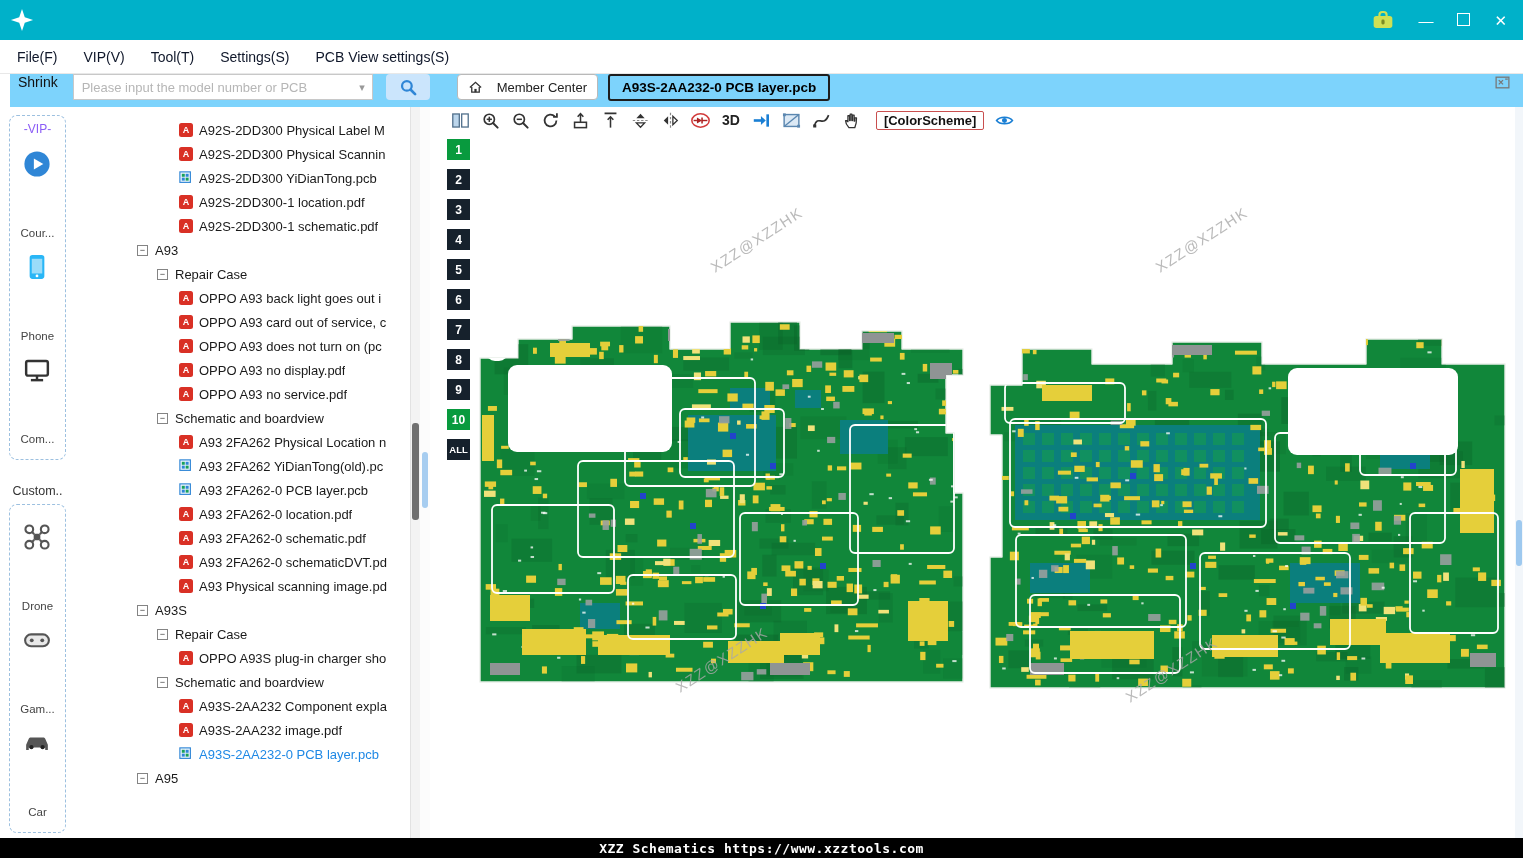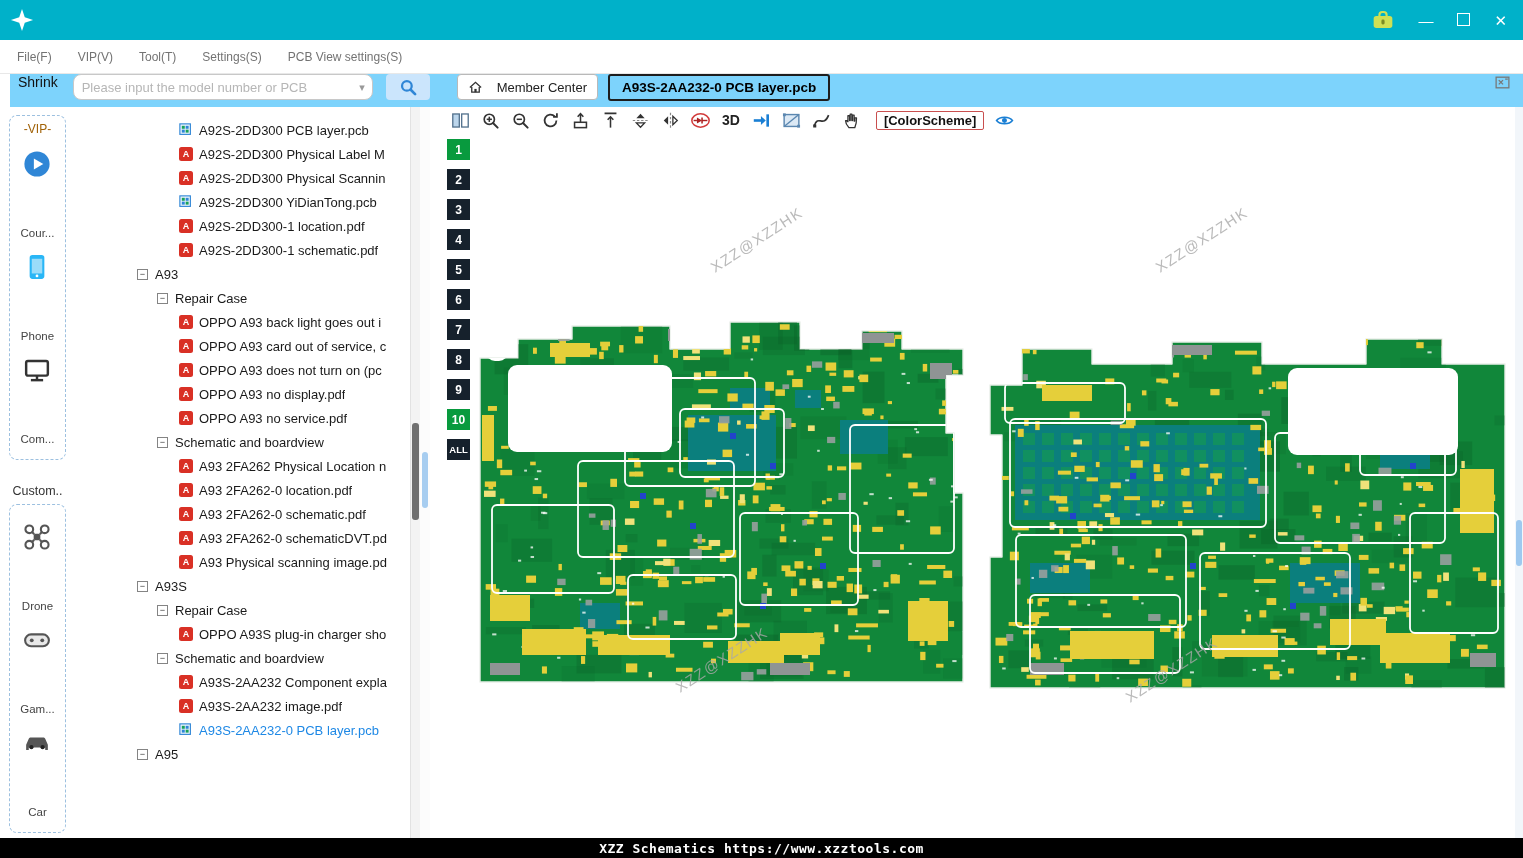--- a/index.html
+++ b/index.html
@@ -11,45 +11,45 @@
             display:flex;align-items:center;color:#fff;}
   .logo{margin:0 10px 0 10px;display:flex;}
   .title{font-size:15px;letter-spacing:.2px;}
   .win-controls{margin-left:auto;display:flex;align-items:center;gap:24px;padding-right:16px;}
   .winbtn{font-size:15px;line-height:1;cursor:default;}
   .maxbox{width:11px;height:11px;border:1.6px solid #fff;display:inline-block;}
 
   
   .menubar{position:absolute;top:40px;left:0;right:0;height:33px;background:#fff;
            border-bottom:1px solid #e8e8e8;display:flex;align-items:center;padding-left:4px;}
-  .menu-item{padding:0 13px;font-size:12px;color:#737373;}
+  .menu-item{padding:0 13px;font-size:14px;color:#0f172a;}
 
   
   .toolrow{position:absolute;top:74px;left:10px;right:0;height:33px;background:#7dd3fc;
            border-bottom:1px solid #e2e2e2;display:flex;align-items:flex-start;}
   .shrink{font-size:14px;color:#111;margin:0 15px 0 8px;}
-  .searchbox{position:relative;width:300px;height:26px;border:1px solid #c8c8c8;border-radius:8px;
+  .searchbox{position:relative;width:300px;height:26px;border:1px solid #c8c8c8;border-radius:0;
              display:flex;align-items:center;background:#fff;box-sizing:border-box;}
   .searchbox input{border:none;outline:none;flex:1;font-size:13px;padding:0 8px;color:#333;
              font-family:"Liberation Sans",sans-serif;background:transparent;}
   .searchbox input::placeholder{color:#b6b6b6;}
   .caret{color:#999;font-size:11px;padding-right:7px;}
   .search-btn{width:44px;height:26px;background:#cbe5fc;border-radius:4px;margin-left:13px;
               display:flex;align-items:center;justify-content:center;}
   .member{margin-left:27px;height:24px;border:1px solid #b9b9b9;border-radius:4px;display:flex;
           align-items:center;gap:14px;padding:0 10px;font-size:13px;color:#222;background:#fff;}
   .tab{margin-left:10px;height:23px;border:2px solid #1d1d1d;border-radius:3px;display:flex;
        align-items:center;padding:0 12px;font-size:13.5px;font-weight:bold;color:#000;}
   .toolrow-right{margin-left:auto;padding-right:12px;display:flex;}
 
   
   .side{position:absolute;top:107px;left:0;width:75px;bottom:20px;background:#fff;}
   .side-box{margin:8px 9px 0 9px;border:1px dashed #9cc0e0;border-radius:8px;
             padding:4px 0 14px 0;display:flex;flex-direction:column;align-items:center;}
-  .side-box-label{color:#a16207;font-size:12px;margin-top:2px;}
+  .side-box-label{color:#8b5cf6;font-size:12px;margin-top:2px;}
   .side-item{display:flex;flex-direction:column;align-items:center;margin-top:14px;gap:39px;}
   .side-item-label{font-size:11.5px;color:#444;margin-top:6px;max-width:50px;overflow:hidden;
                    white-space:nowrap;}
   .side-label{font-size:12.5px;color:#333;text-align:center;margin-top:24px;}
   .side-box2{margin-top:6px;}
   .side-fav{margin-top:24px;display:flex;flex-direction:column;align-items:center;}
 
   
   .tree{position:absolute;top:107px;left:75px;width:345px;bottom:20px;background:#fff;
         overflow:hidden;padding-top:11px;box-sizing:border-box;}
@@ -231,113 +231,125 @@
         <path d="M8 1.2 L9.9 5.5 L14.5 6 L11.1 9.1 L12.1 13.6 L8 11.2 L3.9 13.6 L4.9 9.1 L1.5 6 L6.1 5.5 Z" fill="#9e9e9e"></path>
       </svg>
     <span class="side-item-label">Favorites</span>
   </div>
 </div>
 
 <div class="tree">
   <div id="tree-rows">
       <div class="trow" style="padding-left: 104px;">
         <span class="ficon">
+          <span class="pdfic">A</span>
+        </span>
+        <span class="lbl">A92S-2DD300 Physical Label M</span>
+      </div>
+      <div class="trow" style="padding-left: 104px;">
+        <span class="ficon">
+          <span class="pdfic">A</span>
+        </span>
+        <span class="lbl">A92S-2DD300 Physical Scannin</span>
+      </div>
+      <div class="trow" style="padding-left: 104px;">
+        <span class="ficon">
           <svg width="14" height="14" viewBox="0 0 16 16">
             <rect x="1" y="1" width="12" height="12" fill="#eaf4fc" stroke="#2f86d6" stroke-width="1.3"></rect>
             <rect x="3.2" y="3.2" width="3.4" height="3.4" fill="#19a05a"></rect>
             <rect x="7.6" y="3.2" width="3.4" height="3.4" fill="#2f86d6"></rect>
             <rect x="3.2" y="7.6" width="3.4" height="3.4" fill="#2f86d6"></rect>
             <rect x="7.6" y="7.6" width="3.4" height="3.4" fill="#19a05a"></rect>
           </svg>
         </span>
-        <span class="lbl">A92S-2DD300 PCB layer.pcb</span>
-      </div>
-      <div class="trow" style="padding-left: 104px;">
-        <span class="ficon">
-          <span class="pdfic">A</span>
-        </span>
-        <span class="lbl">A92S-2DD300 Physical Label M</span>
-      </div>
-      <div class="trow" style="padding-left: 104px;">
-        <span class="ficon">
-          <span class="pdfic">A</span>
-        </span>
-        <span class="lbl">A92S-2DD300 Physical Scannin</span>
+        <span class="lbl">A92S-2DD300 YiDianTong.pcb</span>
+      </div>
+      <div class="trow" style="padding-left: 104px;">
+        <span class="ficon">
+          <span class="pdfic">A</span>
+        </span>
+        <span class="lbl">A92S-2DD300-1 location.pdf</span>
+      </div>
+      <div class="trow" style="padding-left: 104px;">
+        <span class="ficon">
+          <span class="pdfic">A</span>
+        </span>
+        <span class="lbl">A92S-2DD300-1 schematic.pdf</span>
+      </div>
+      <div class="trow" style="padding-left: 62px;">
+        <span class="toggle">−</span>
+        <span class="lbl">A93</span>
+      </div>
+      <div class="trow" style="padding-left: 82px;">
+        <span class="toggle">−</span>
+        <span class="lbl">Repair Case</span>
+      </div>
+      <div class="trow" style="padding-left: 104px;">
+        <span class="ficon">
+          <span class="pdfic">A</span>
+        </span>
+        <span class="lbl">OPPO A93 back light goes out i</span>
+      </div>
+      <div class="trow" style="padding-left: 104px;">
+        <span class="ficon">
+          <span class="pdfic">A</span>
+        </span>
+        <span class="lbl">OPPO A93 card out of service, c</span>
+      </div>
+      <div class="trow" style="padding-left: 104px;">
+        <span class="ficon">
+          <span class="pdfic">A</span>
+        </span>
+        <span class="lbl">OPPO A93 does not turn on (pc</span>
+      </div>
+      <div class="trow" style="padding-left: 104px;">
+        <span class="ficon">
+          <span class="pdfic">A</span>
+        </span>
+        <span class="lbl">OPPO A93 no display.pdf</span>
+      </div>
+      <div class="trow" style="padding-left: 104px;">
+        <span class="ficon">
+          <span class="pdfic">A</span>
+        </span>
+        <span class="lbl">OPPO A93 no service.pdf</span>
+      </div>
+      <div class="trow" style="padding-left: 82px;">
+        <span class="toggle">−</span>
+        <span class="lbl">Schematic and boardview</span>
+      </div>
+      <div class="trow" style="padding-left: 104px;">
+        <span class="ficon">
+          <span class="pdfic">A</span>
+        </span>
+        <span class="lbl">A93 2FA262 Physical Location n</span>
       </div>
       <div class="trow" style="padding-left: 104px;">
         <span class="ficon">
           <svg width="14" height="14" viewBox="0 0 16 16">
             <rect x="1" y="1" width="12" height="12" fill="#eaf4fc" stroke="#2f86d6" stroke-width="1.3"></rect>
             <rect x="3.2" y="3.2" width="3.4" height="3.4" fill="#19a05a"></rect>
             <rect x="7.6" y="3.2" width="3.4" height="3.4" fill="#2f86d6"></rect>
             <rect x="3.2" y="7.6" width="3.4" height="3.4" fill="#2f86d6"></rect>
             <rect x="7.6" y="7.6" width="3.4" height="3.4" fill="#19a05a"></rect>
           </svg>
         </span>
-        <span class="lbl">A92S-2DD300 YiDianTong.pcb</span>
-      </div>
-      <div class="trow" style="padding-left: 104px;">
-        <span class="ficon">
-          <span class="pdfic">A</span>
-        </span>
-        <span class="lbl">A92S-2DD300-1 location.pdf</span>
-      </div>
-      <div class="trow" style="padding-left: 104px;">
-        <span class="ficon">
-          <span class="pdfic">A</span>
-        </span>
-        <span class="lbl">A92S-2DD300-1 schematic.pdf</span>
-      </div>
-      <div class="trow" style="padding-left: 62px;">
-        <span class="toggle">−</span>
-        <span class="lbl">A93</span>
-      </div>
-      <div class="trow" style="padding-left: 82px;">
-        <span class="toggle">−</span>
-        <span class="lbl">Repair Case</span>
-      </div>
-      <div class="trow" style="padding-left: 104px;">
-        <span class="ficon">
-          <span class="pdfic">A</span>
-        </span>
-        <span class="lbl">OPPO A93 back light goes out i</span>
-      </div>
-      <div class="trow" style="padding-left: 104px;">
-        <span class="ficon">
-          <span class="pdfic">A</span>
-        </span>
-        <span class="lbl">OPPO A93 card out of service, c</span>
-      </div>
-      <div class="trow" style="padding-left: 104px;">
-        <span class="ficon">
-          <span class="pdfic">A</span>
-        </span>
-        <span class="lbl">OPPO A93 does not turn on (pc</span>
-      </div>
-      <div class="trow" style="padding-left: 104px;">
-        <span class="ficon">
-          <span class="pdfic">A</span>
-        </span>
-        <span class="lbl">OPPO A93 no display.pdf</span>
-      </div>
-      <div class="trow" style="padding-left: 104px;">
-        <span class="ficon">
-          <span class="pdfic">A</span>
-        </span>
-        <span class="lbl">OPPO A93 no service.pdf</span>
-      </div>
-      <div class="trow" style="padding-left: 82px;">
-        <span class="toggle">−</span>
-        <span class="lbl">Schematic and boardview</span>
-      </div>
-      <div class="trow" style="padding-left: 104px;">
-        <span class="ficon">
-          <span class="pdfic">A</span>
-        </span>
-        <span class="lbl">A93 2FA262 Physical Location n</span>
+        <span class="lbl">A93 2FA262 YiDianTong(old).pc</span>
+      </div>
+      <div class="trow" style="padding-left: 104px;">
+        <span class="ficon">
+          <svg width="14" height="14" viewBox="0 0 16 16">
+            <rect x="1" y="1" width="12" height="12" fill="#eaf4fc" stroke="#2f86d6" stroke-width="1.3"></rect>
+            <rect x="3.2" y="3.2" width="3.4" height="3.4" fill="#19a05a"></rect>
+            <rect x="7.6" y="3.2" width="3.4" height="3.4" fill="#2f86d6"></rect>
+            <rect x="3.2" y="7.6" width="3.4" height="3.4" fill="#2f86d6"></rect>
+            <rect x="7.6" y="7.6" width="3.4" height="3.4" fill="#19a05a"></rect>
+          </svg>
+        </span>
+        <span class="lbl">A93 2FA262-0 PCB layer.pcb</span>
       </div>
       <div class="trow" style="padding-left: 104px;">
         <span class="ficon">
           <span class="pdfic">A</span>
         </span>
         <span class="lbl">A93 2FA262-0 location.pdf</span>
       </div>
       <div class="trow" style="padding-left: 104px;">
         <span class="ficon">
           <span class="pdfic">A</span>

